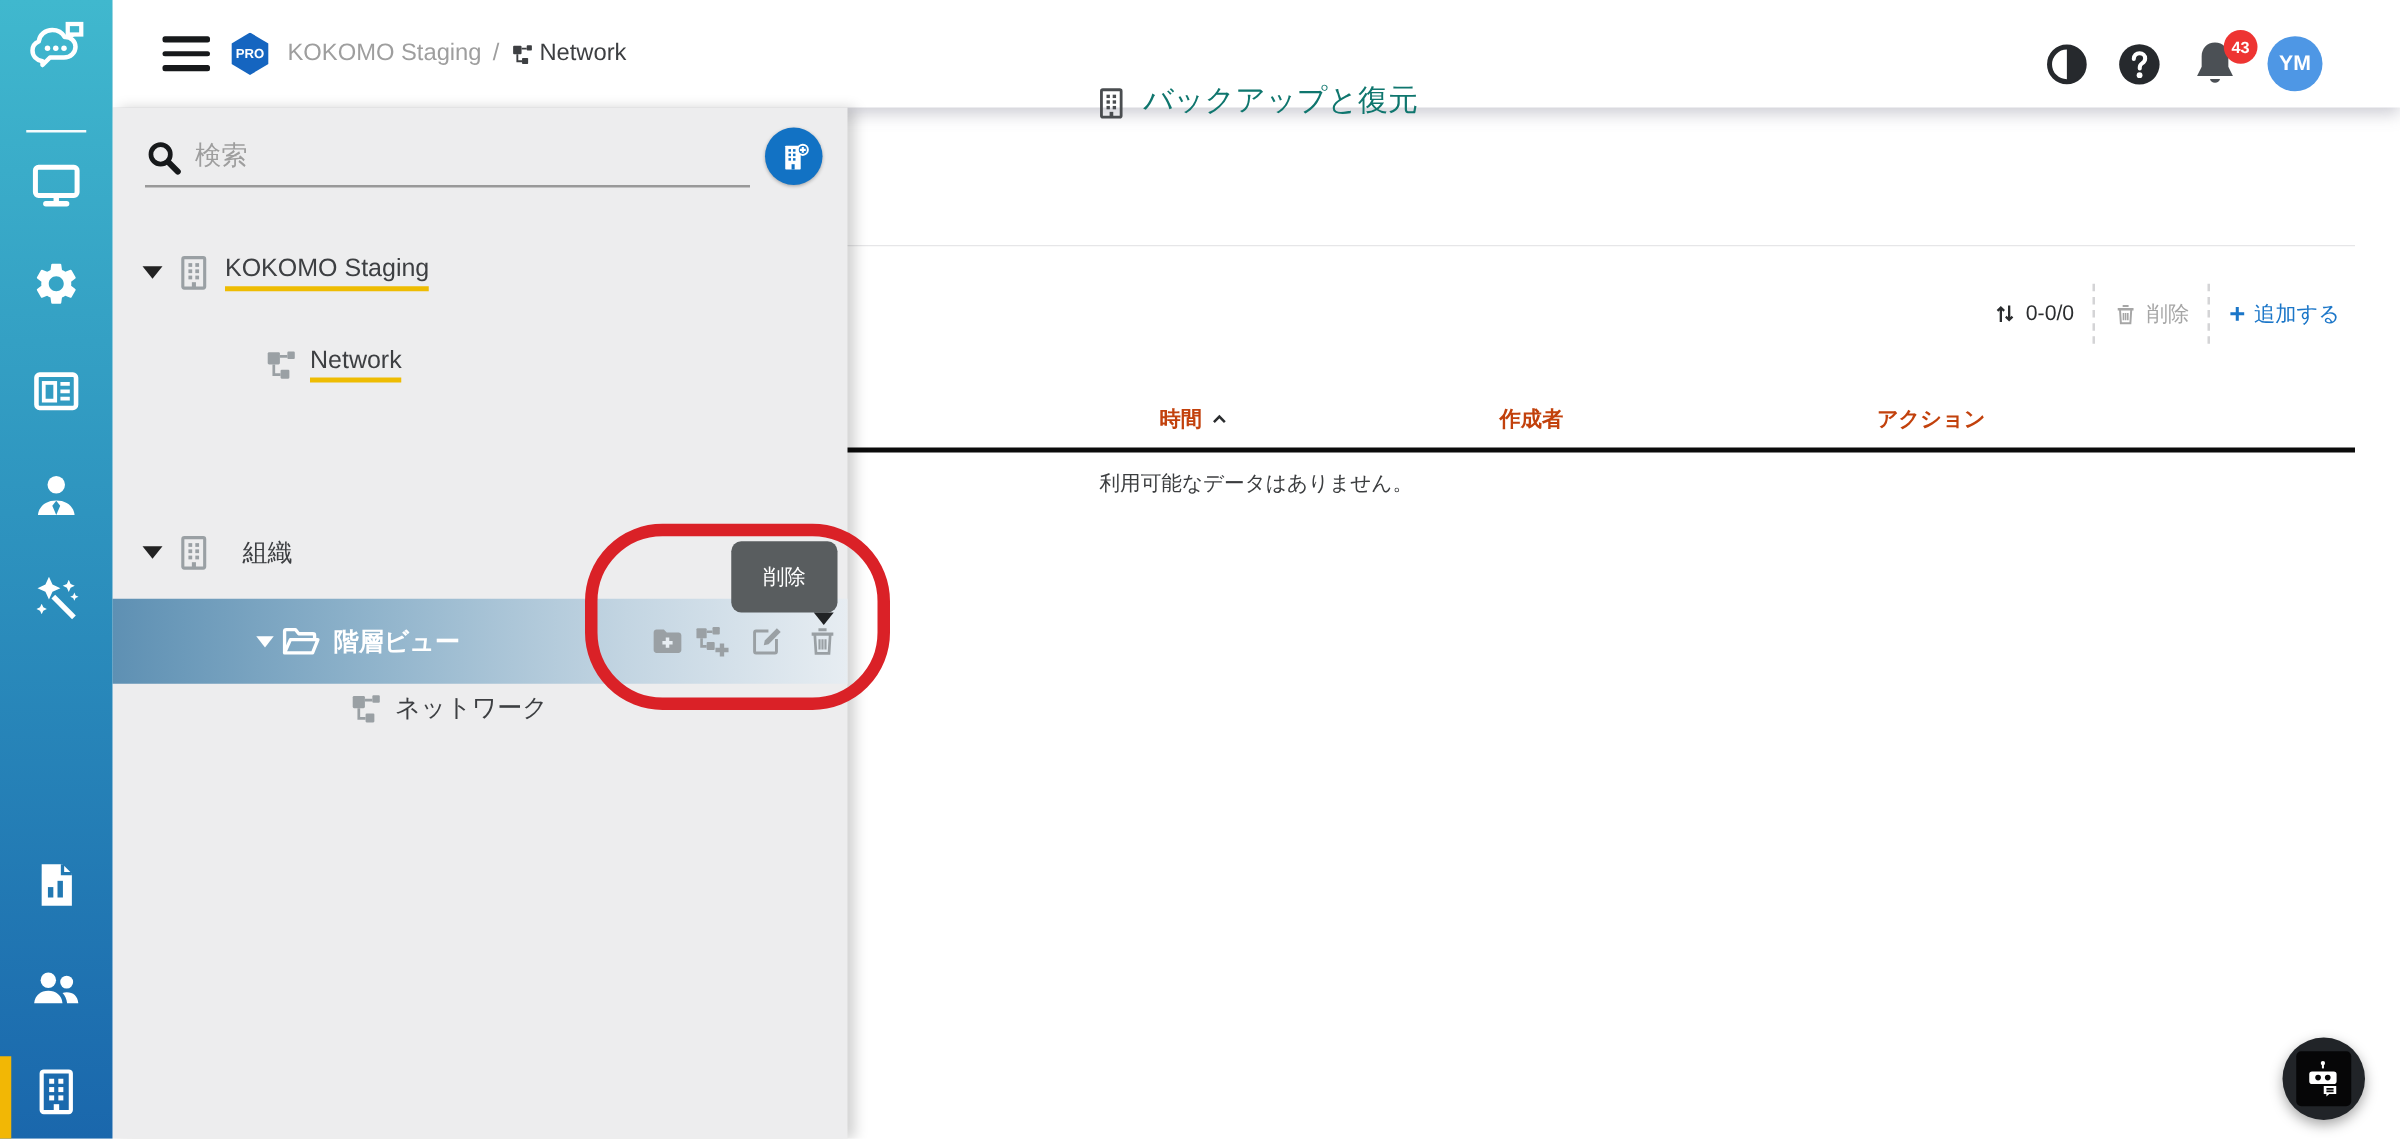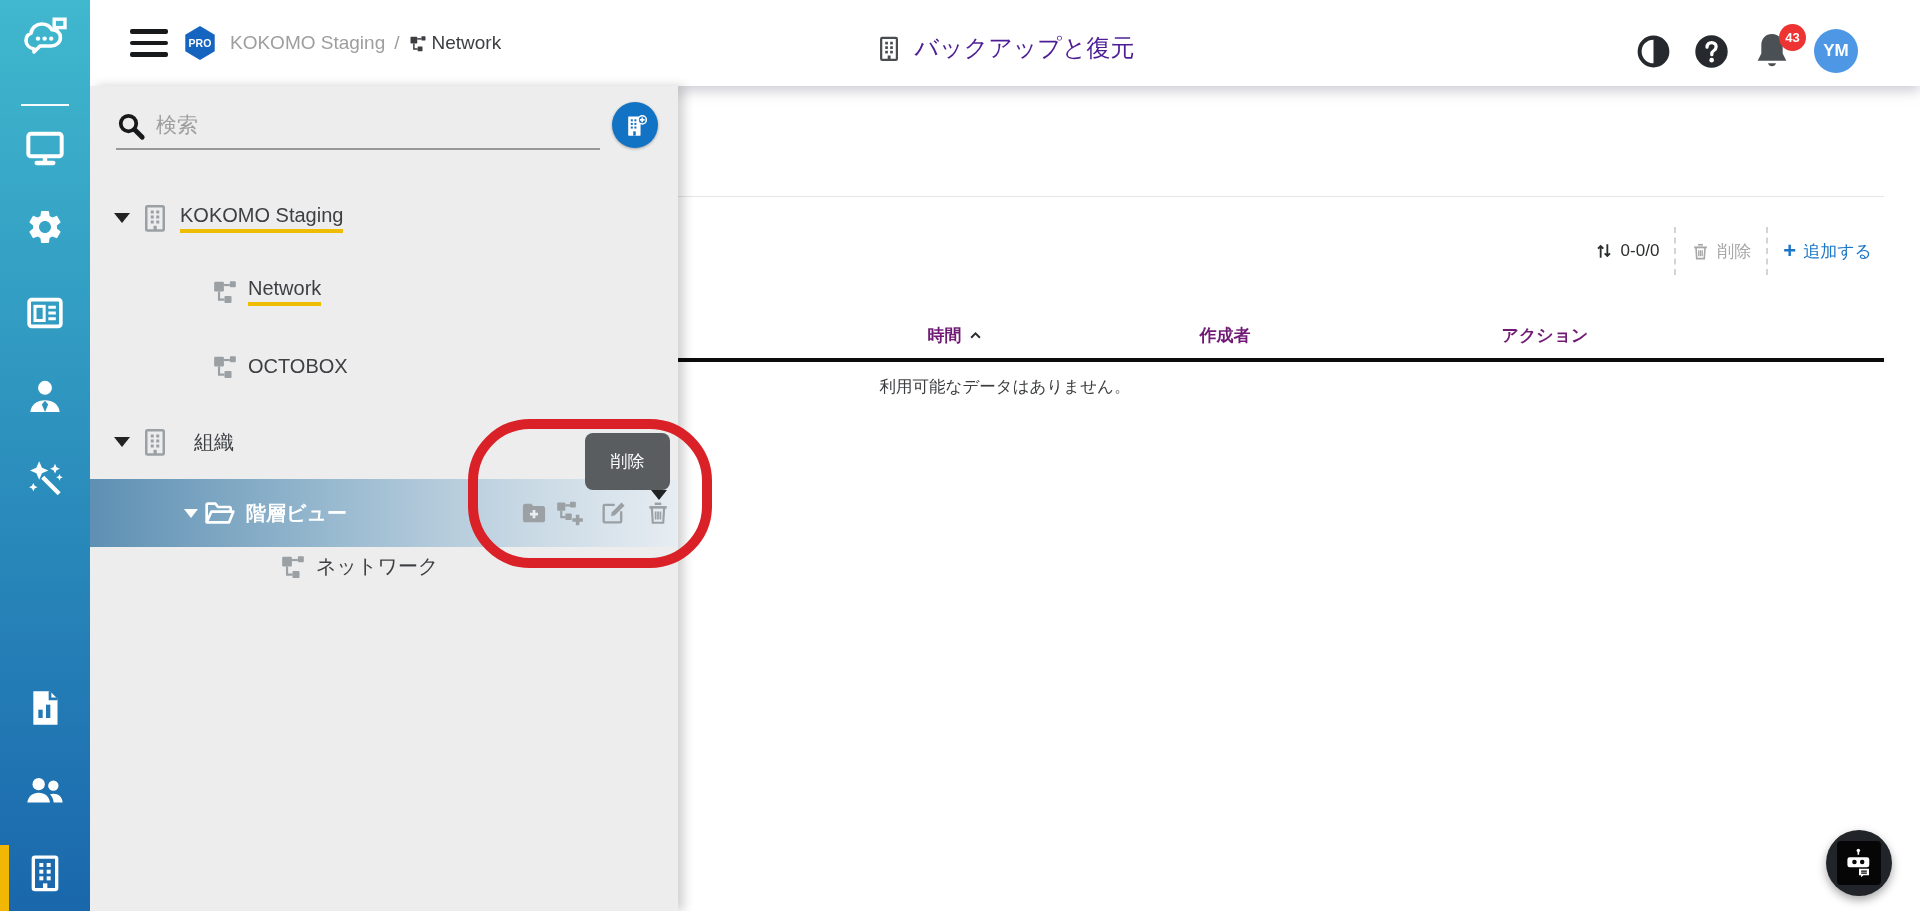--- a/index.html
+++ b/index.html
@@ -31,21 +31,21 @@
     position:absolute; left:94px; top:26px; width:32px; height:34px; background:#1565c0;
     clip-path:polygon(50% 0,96% 26%,96% 74%,50% 100%,4% 74%,4% 26%);
     color:#fff; font-size:10.5px; font-weight:bold; display:flex; align-items:center; justify-content:center;
   }
   .breadcrumb { position:absolute; left:140px; top:0; height:86px; display:flex; align-items:center; gap:9px; font-size:19px; }
   .bc-org,.bc-sep { color:#9e9e9e; }
   .bc-page { color:#3d3f42; display:flex; align-items:center; gap:5px; }
   .bc-net-icon { width:18px; height:18px; color:#3d3f42; }
   .page-title {
     position:absolute; left:915px; top:0; height:96px; transform:translateX(-50%);
-    display:flex; align-items:center; gap:12px; font-size:24px; color:#4c1d95;
+    display:flex; align-items:flex-end; gap:12px; font-size:24px; color:#0f766e;
   }
   .pt-icon { width:27px; height:27px; color:#4a4d50; }
   .header-right { position:absolute; right:62px; top:0; height:102px; display:flex; align-items:center; gap:21px; }
   .hr-btn { width:37px; height:37px; color:#26292d; cursor:pointer; position:relative; }
   .bell-wrap { position:relative; width:42px; height:42px; cursor:pointer; color:#4b5055; }
   .badge {
     position:absolute; top:-6px; right:-13px; min-width:27px; height:27px; border-radius:50%;
     background:#ee3432; color:#fff; font-size:13px; font-weight:bold;
     display:flex; align-items:center; justify-content:center;
   }
@@ -61,21 +61,21 @@
   .tb-group { display:flex; align-items:center; gap:7px; cursor:pointer; white-space:nowrap; }
   .tb-range { color:#2b2d2f; }
   .tb-range .ic { width:20px; height:20px; color:#2b2d2f; }
   .tb-delete { color:#a6a6a6; }
   .tb-delete .ic { width:19px; height:19px; color:#a6a6a6; }
   .tb-add { color:#1b76c8; }
   .plus-glyph { font-size:22px; font-weight:bold; line-height:1; }
   .plus-glyph::before { content:"+"; }
   .tb-sep { width:0; height:48px; border-left:2px dashed #d4d4d6; }
   .thead-cell { position:absolute; top:228px; height:42px; display:flex; align-items:center; justify-content:center;
-                font-size:17px; font-weight:bold; color:#701a75; gap:6px; }
+                font-size:17px; font-weight:bold; color:#c2410c; gap:6px; }
   .th-sort { width:15px; height:15px; color:#2b2d2f; }
   .table-line { position:absolute; top:272px; left:22px; right:36px; border-top:4px solid #0b0b0b; }
   .empty-row { position:absolute; top:290px; left:0; right:0; text-align:center; font-size:16.5px; color:#3b3d3f;font-family:Liberation Mono, monospace; }
 
   
   .drawer {
     position:absolute; left:90px; top:86px; width:588px; bottom:0; background:#ededee; z-index:20;
     box-shadow:6px 0 10px rgba(0,0,0,.18);
   }
   .search-icon { position:absolute; left:26px; top:25px; width:30px; height:30px; color:#17191b; }
@@ -92,21 +92,21 @@
   .add-org-btn .ic { width:27px; height:27px; color:#fff; }
 
   .tree-row { position:absolute; left:0; width:588px; display:flex; align-items:center; cursor:pointer; font-size:20px; color:#3d3f42; }
   .caret { width:0; height:0; border-left:8px solid transparent; border-right:8px solid transparent; border-top:10px solid #222; }
   .caret.white { border-top-color:#fff; border-left-width:7px; border-right-width:7px; border-top-width:9px; }
   .tree-ic { color:#9aa0a4; }
   .lbl-underline { border-bottom:4px solid #eebc02; padding-bottom:2px; }
   .row-selected {
     top:393px; height:68px;
     background:linear-gradient(90deg,#5e90b3 0%,#8fb3cb 35%,#c3d5e2 70%,#e7edf2 100%);
-    color:#fff; font-weight:bold;
+    color:#fff; font-weight:bold;padding-left:21px;
   }
   .act-btn { position:absolute; width:28px; height:28px; top:413px; color:#9aa0a4; cursor:pointer; }
 
   .tooltip { position:absolute; left:495px; top:347px; width:85px; height:57px; background:#595d5f; border-radius:8px;
              display:flex; align-items:center; justify-content:center; color:#fff; font-size:17px; z-index:6; }
   .tooltip-arrow { position:absolute; left:561px; top:404px; width:0; height:0;
                    border-left:8px solid transparent; border-right:8px solid transparent; border-top:10px solid #212325; z-index:6; }
   .annotation { position:absolute; left:378px; top:333px; width:244px; height:149px;
                 border:10px solid #da2127; border-radius:62px; z-index:7; pointer-events:none; }
 
@@ -441,26 +441,20 @@
     <span class="lbl-underline" style="margin-left:10px">KOKOMO Staging</span>
   </div>
 
   <div class="tree-row" style="top:186px;height:38px">
     <svg class="ic tree-ic" width="26" height="26" style="margin-left:122px">
         <use href="#i-net"></use>
       </svg>
     <span class="lbl-underline" style="margin-left:10px">Network</span>
   </div>
 
-  <div class="tree-row" style="top:261px;height:38px">
-    <svg class="ic tree-ic" width="26" height="26" style="margin-left:122px">
-        <use href="#i-net"></use>
-      </svg>
-    <span style="margin-left:10px">OCTOBOX</span>
-  </div>
 
   <div class="tree-row" style="top:336px;height:40px">
     <span class="caret" style="margin-left:24px"></span>
     <svg class="ic tree-ic" width="30" height="30" style="margin-left:10px">
         <use href="#i-bldg"></use>
       </svg>
     <span style="margin-left:24px">組織</span>
   </div>
 
   <div class="tree-row row-selected">

